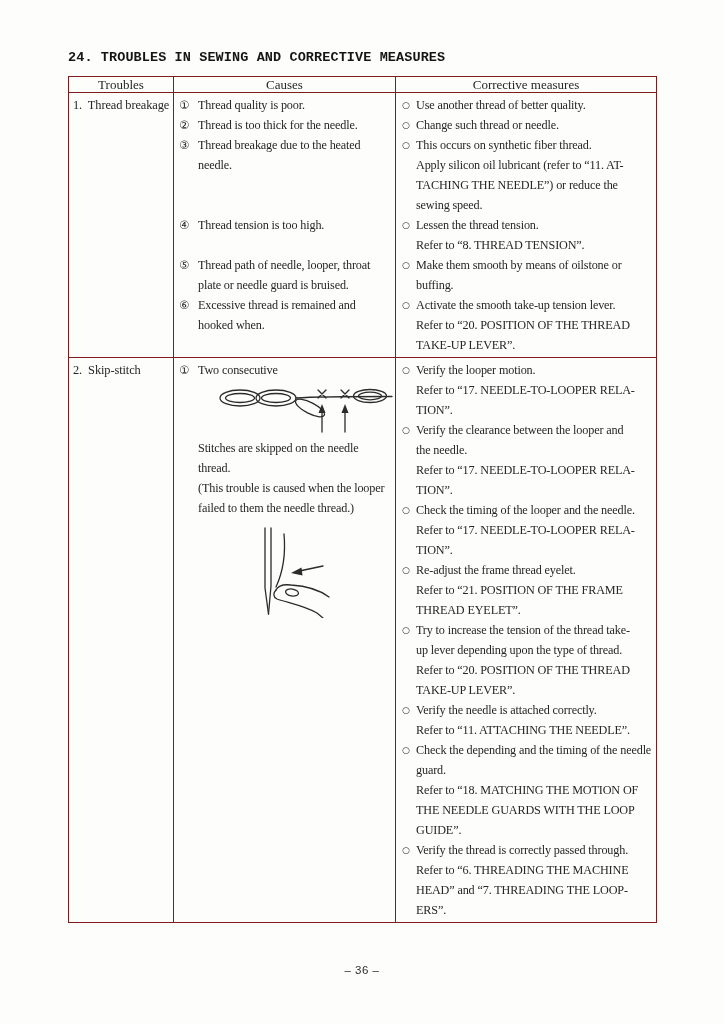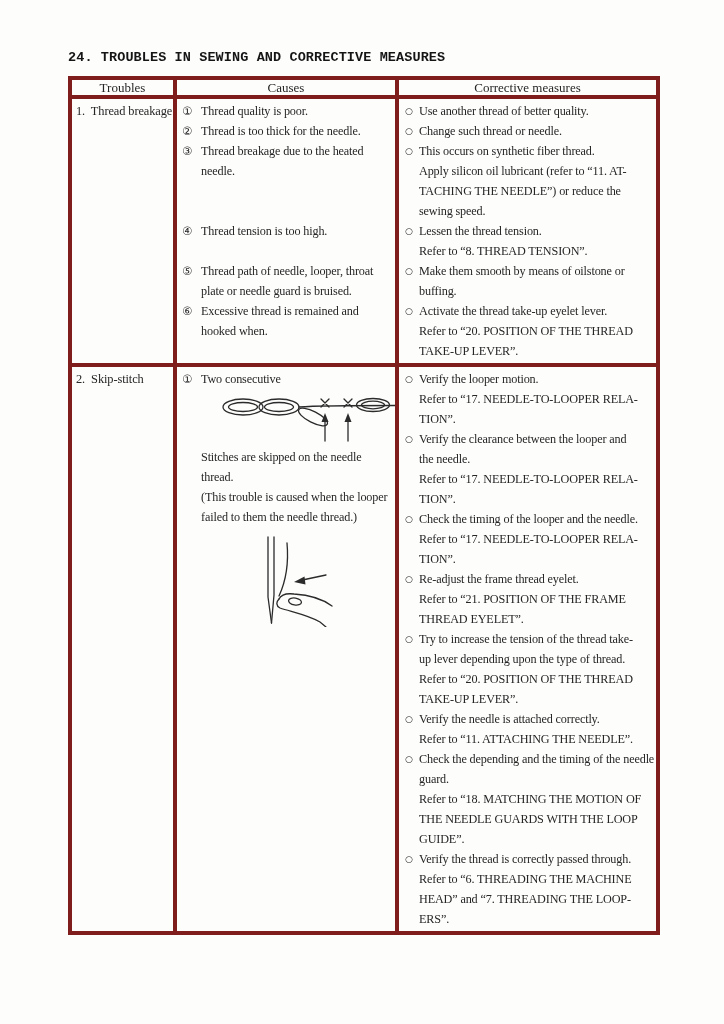--- a/index.html
+++ b/index.html
@@ -15,21 +15,21 @@
     letter-spacing:0.1px; white-space:nowrap;
   }
   table.troubles {
     position:absolute; left:68px; top:76px;
     border-collapse:collapse; table-layout:fixed; width:588px;
   }
   table.troubles col.c1 { width:105px; }
   table.troubles col.c2 { width:222px; }
   table.troubles col.c3 { width:261px; }
   table.troubles th, table.troubles td {
-    border:4px solid #7f1d1d; vertical-align:top; overflow:hidden;
+    border:1px solid #7f1d1d; vertical-align:top; overflow:hidden;
   }
   table.troubles th {
     font-weight:normal; font-size:13px; height:15px;
     line-height:15px; text-align:center; padding:0;
   }
   td.t-cell { padding:2px 0 2px 4px; }
   td.c-cell { padding:2px 0 2px 5px; }
   td.m-cell { padding:2px 0 2px 5px; }
   .trouble {
     font-size:12.4px; line-height:20px; white-space:nowrap;
@@ -104,21 +104,21 @@
               <div class="tline"><span class="marker">○</span><span>Use another thread of better quality.</span></div>
               <div class="tline"><span class="marker">○</span><span>Change such thread or needle.</span></div>
               <div class="tline"><span class="marker">○</span><span>This occurs on synthetic fiber thread.</span></div>
               <div class="tline cont"><span>Apply silicon oil lubricant (refer to “11. AT-</span></div>
               <div class="tline cont"><span>TACHING THE NEEDLE”) or reduce the</span></div>
               <div class="tline cont"><span>sewing speed.</span></div>
               <div class="tline"><span class="marker">○</span><span>Lessen the thread tension.</span></div>
               <div class="tline cont"><span>Refer to “8. THREAD TENSION”.</span></div>
               <div class="tline"><span class="marker">○</span><span>Make them smooth by means of oilstone or</span></div>
               <div class="tline cont"><span>buffing.</span></div>
-              <div class="tline"><span class="marker">○</span><span>Activate the thread take-up eyelet lever.</span></div>
+              <div class="tline"><span class="marker">○</span><span>Activate the smooth take-up tension lever.</span></div>
               <div class="tline cont"><span>Refer to “20. POSITION OF THE THREAD</span></div>
               <div class="tline cont"><span>TAKE-UP LEVER”.</span></div>
             </div>
       </td>
     </tr>
 
     <tr>
       <td class="t-cell">
         <div class="trouble">2.&nbsp; Skip-stitch</div>
       </td>
@@ -191,14 +191,15 @@
               <div class="tline"><span class="marker">○</span><span>Verify the thread is correctly passed through.</span></div>
               <div class="tline cont"><span>Refer to “6. THREADING THE MACHINE</span></div>
               <div class="tline cont"><span>HEAD” and “7. THREADING THE LOOP-</span></div>
               <div class="tline cont"><span>ERS”.</span></div>
             </div>
       </td>
     </tr>
   </tbody>
     </table>
 
+  <div class="pageno">– 36 –</div>
 
 </div>
 
 </body></html>

